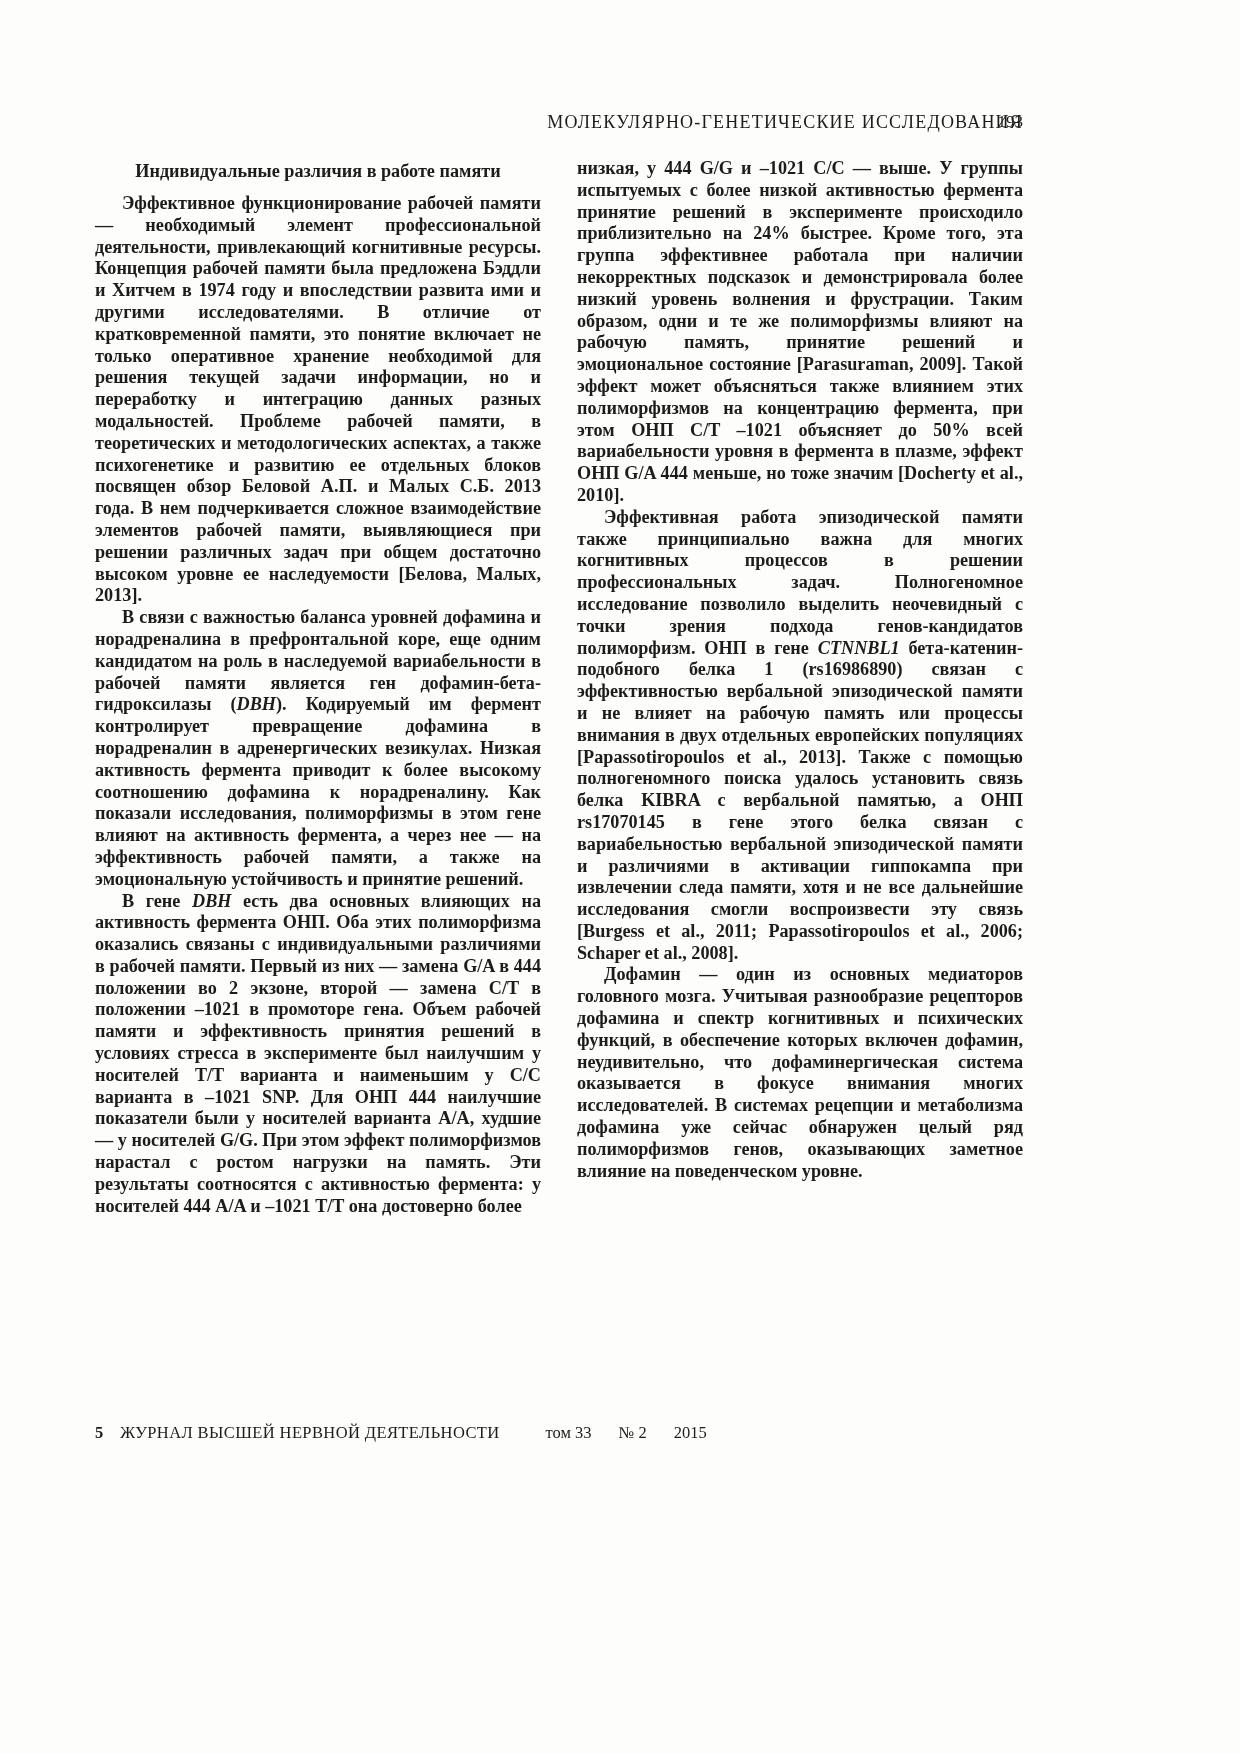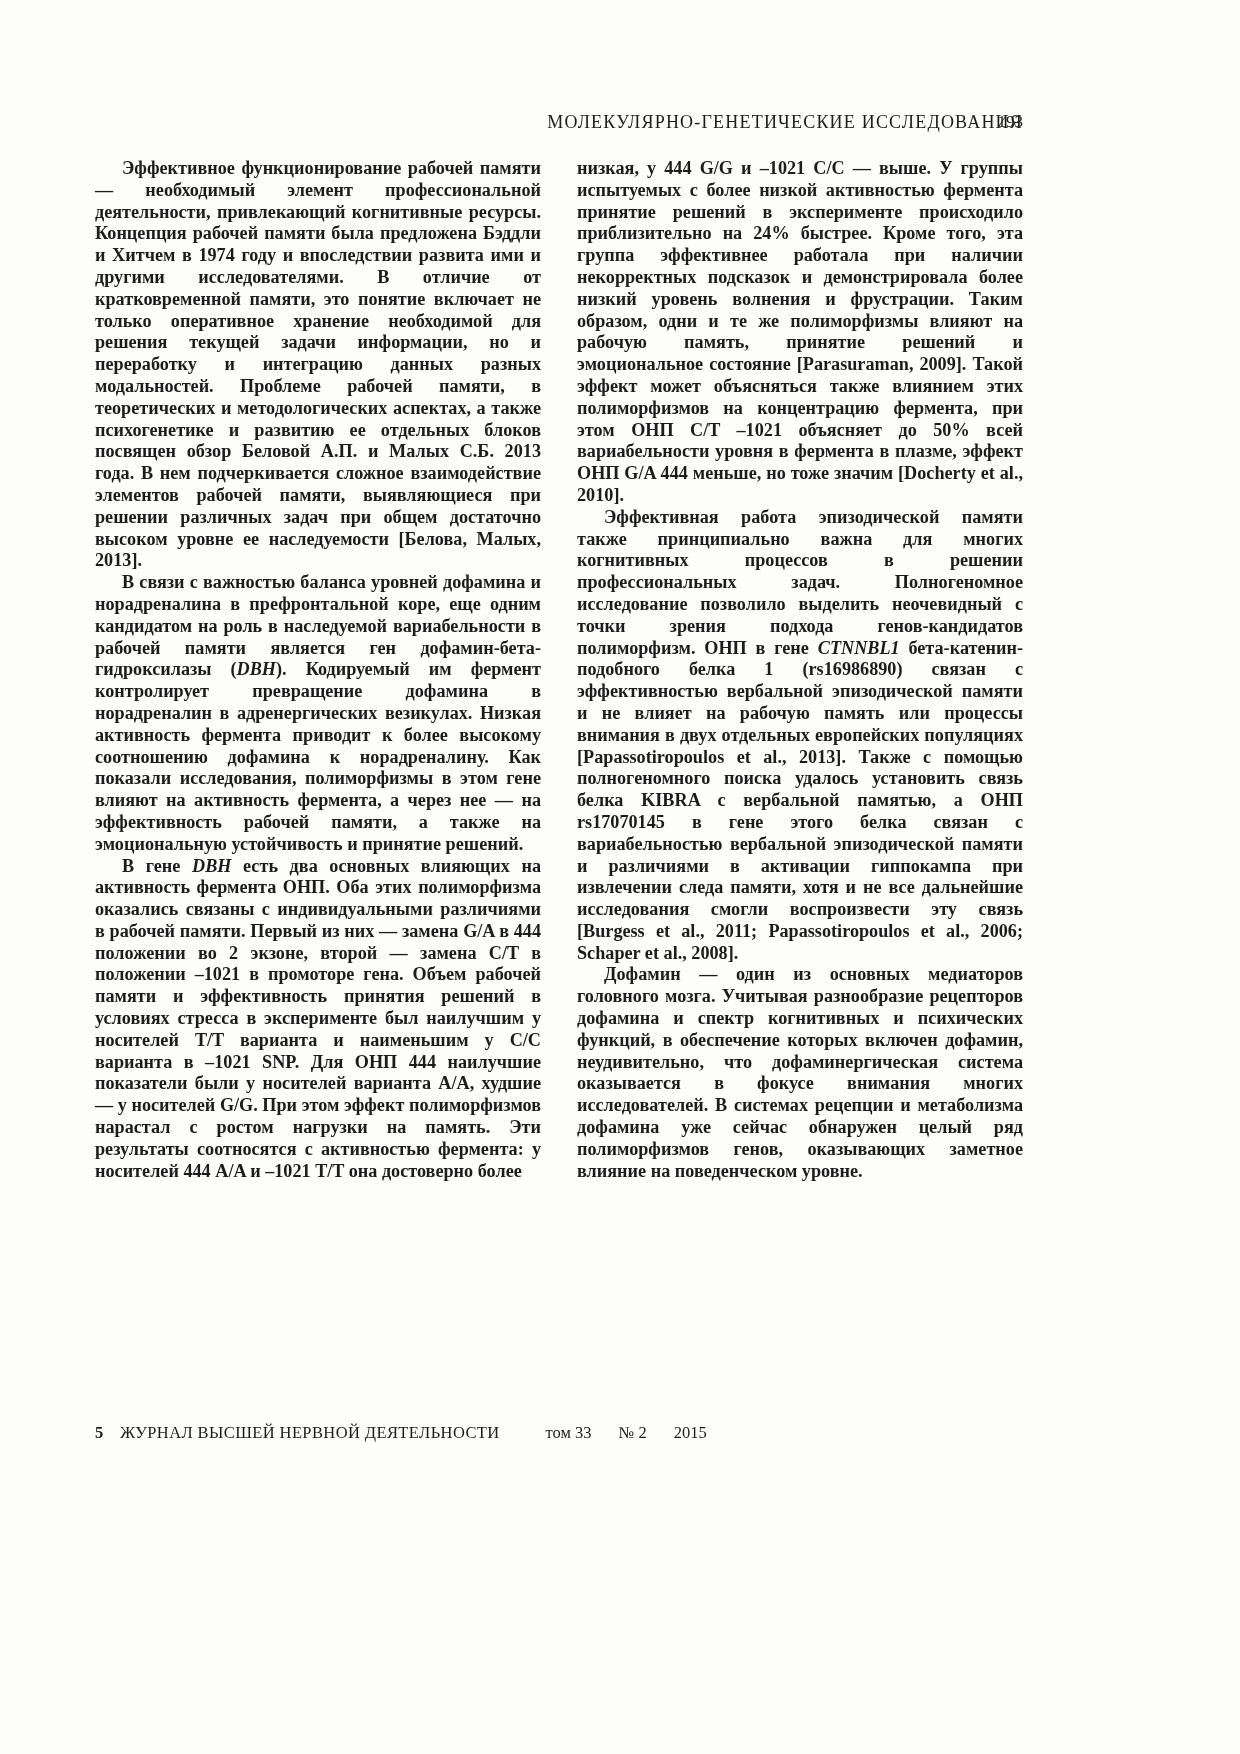--- a/index.html
+++ b/index.html
@@ -77,20 +77,21 @@
 </head>
 <body>
 
 <header class="running-head">
   <div class="rh-title">МОЛЕКУЛЯРНО-ГЕНЕТИЧЕСКИЕ ИССЛЕДОВАНИЯ</div>
   <div class="rh-page">193</div>
 </header>
 
 <main class="content">
   <div class="column">
+      <h2 class="col-heading">Индивидуальные различия в работе памяти</h2>
       <p class="para"><span>Эффективное функционирование рабочей памяти — необходимый элемент профессиональной деятельности, привлекающий когнитивные ресурсы. Концепция рабочей памяти была предложена Бэддли и Хитчем в 1974 году и впоследствии развита ими и другими исследователями. В отличие от кратковременной памяти, это понятие включает не только оперативное хранение необходимой для решения текущей задачи информации, но и переработку и интеграцию данных разных модальностей. Проблеме рабочей памяти, в теоретических и методологических аспектах, а также психогенетике и развитию ее отдельных блоков посвящен обзор Беловой А.П. и Малых С.Б. 2013 года. В нем подчеркивается сложное взаимодействие элементов рабочей памяти, выявляющиеся при решении различных задач при общем достаточно высоком уровне ее наследуемости [Белова, Малых, 2013].</span></p>
       <p class="para"><span>В связи с важностью баланса уровней дофамина и норадреналина в префронтальной коре, еще одним кандидатом на роль в наследуемой вариабельности в рабочей памяти является ген дофамин-бета-гидроксилазы (</span><i>DBH</i><span>). Кодируемый им фермент контролирует превращение дофамина в норадреналин в адренергических везикулах. Низкая активность фермента приводит к более высокому соотношению дофамина к норадреналину. Как показали исследования, полиморфизмы в этом гене влияют на активность фермента, а через нее — на эффективность рабочей памяти, а также на эмоциональную устойчивость и принятие решений.</span></p>
       <p class="para"><span>В гене </span><i>DBH</i><span> есть два основных влияющих на активность фермента ОНП. Оба этих полиморфизма оказались связаны с индивидуальными различиями в рабочей памяти. Первый из них — замена G/A в 444 положении во 2 экзоне, второй — замена C/T в положении –1021 в промоторе гена. Объем рабочей памяти и эффективность принятия решений в условиях стресса в эксперименте был наилучшим у носителей T/T варианта и наименьшим у C/C варианта в –1021 SNP. Для ОНП 444 наилучшие показатели были у носителей варианта A/A, худшие — у носителей G/G. При этом эффект полиморфизмов нарастал с ростом нагрузки на память. Эти результаты соотносятся с активностью фермента: у носителей 444 A/A и –1021 T/T она достоверно более</span></p>
     </div>
   <div class="column">
       <p class="para noindent"><span>низкая, у 444 G/G и –1021 C/C — выше. У группы испытуемых с более низкой активностью фермента принятие решений в эксперименте происходило приблизительно на 24% быстрее. Кроме того, эта группа эффективнее работала при наличии некорректных подсказок и демонстрировала более низкий уровень волнения и фрустрации. Таким образом, одни и те же полиморфизмы влияют на рабочую память, принятие решений и эмоциональное состояние [Parasuraman, 2009]. Такой эффект может объясняться также влиянием этих полиморфизмов на концентрацию фермента, при этом ОНП C/T –1021 объясняет до 50% всей вариабельности уровня в фермента в плазме, эффект ОНП G/A 444 меньше, но тоже значим [Docherty et al., 2010].</span></p>
       <p class="para"><span>Эффективная работа эпизодической памяти также принципиально важна для многих когнитивных процессов в решении профессиональных задач. Полногеномное исследование позволило выделить неочевидный с точки зрения подхода генов-кандидатов полиморфизм. ОНП в гене </span><i>CTNNBL1</i><span> бета-катенин-подобного белка 1 (rs16986890) связан с эффективностью вербальной эпизодической памяти и не влияет на рабочую память или процессы внимания в двух отдельных европейских популяциях [Papassotiropoulos et al., 2013]. Также с помощью полногеномного поиска удалось установить связь белка KIBRA с вербальной памятью, а ОНП rs17070145 в гене этого белка связан с вариабельностью вербальной эпизодической памяти и различиями в активации гиппокампа при извлечении следа памяти, хотя и не все дальнейшие исследования смогли воспроизвести эту связь [Burgess et al., 2011; Papassotiropoulos et al., 2006; Schaper et al., 2008].</span></p>
       <p class="para"><span>Дофамин — один из основных медиаторов головного мозга. Учитывая разнообразие рецепторов дофамина и спектр когнитивных и психических функций, в обеспечение которых включен дофамин, неудивительно, что дофаминергическая система оказывается в фокусе внимания многих исследователей. В системах рецепции и метаболизма дофамина уже сейчас обнаружен целый ряд полиморфизмов генов, оказывающих заметное влияние на поведенческом уровне.</span></p>
     </div>
 </main>

